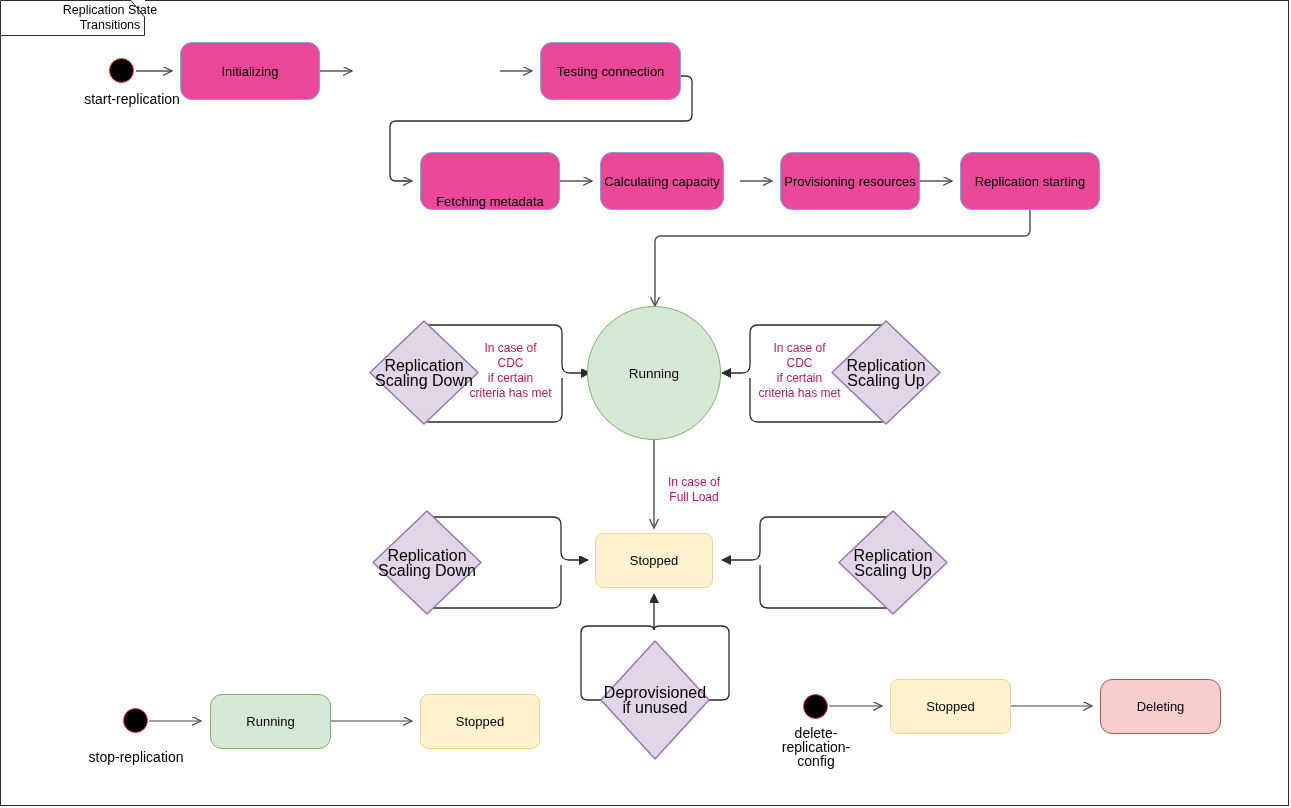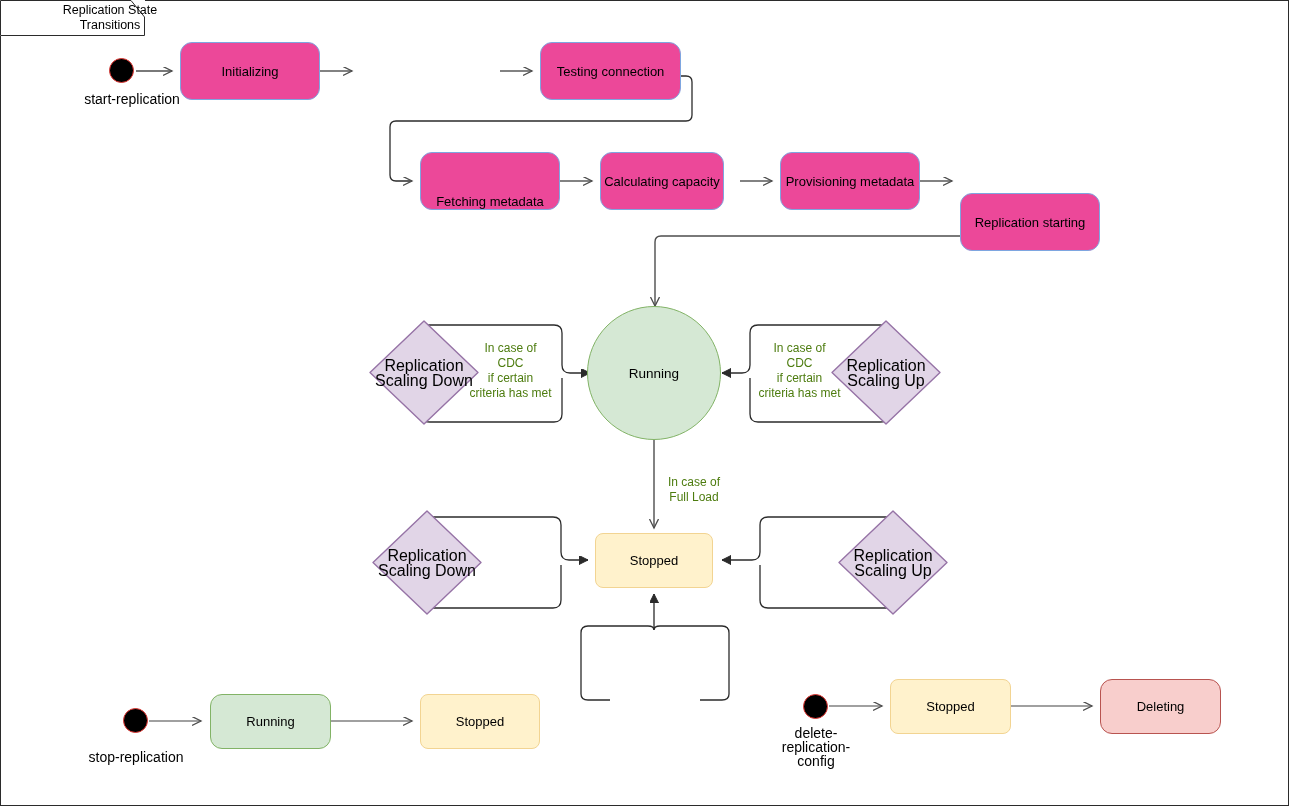--- a/index.html
+++ b/index.html
@@ -132,21 +132,21 @@
     color: #000000;
     white-space: pre-line;
     z-index: 5;
   }
   
   .edge-label {
     position: absolute;
     text-align: center;
     font-size: 12px;
     line-height: 15px;
-    color: #4d7c0f;
+    color: #be185d;
     white-space: pre-line;
     z-index: 5;
     background: transparent;
   }
 </style>
 </head>
 <body>
 
 <div id="canvas">
 
@@ -250,24 +250,24 @@
 
   <div class="node state blue" style="left:420px; top:152px; width:140px; height:58px;align-items:flex-end;">
     <span class="lbl">Fetching metadata</span>
   </div>
 
   <div class="node state blue" style="left:600px; top:152px; width:124px; height:58px;">
     <span class="lbl">Calculating capacity</span>
   </div>
 
   <div class="node state blue" style="left:780px; top:152px; width:140px; height:58px;">
-    <span class="lbl">Provisioning metadata</span>
-  </div>
-
-  <div class="node state blue" style="left:960px; top:152px; width:140px; height:58px;margin-top:41px;">
+    <span class="lbl">Provisioning resources</span>
+  </div>
+
+  <div class="node state blue" style="left:960px; top:152px; width:140px; height:58px;">
     <span class="lbl">Replication starting</span>
   </div>
 
   <div class="node circle" style="left:587px; top:306px; width:134px; height:134px;">
     <span class="lbl">Running</span>
   </div>
 
   <div class="node state yellow2" style="left:595px; top:533px; width:118px; height:55px;">
     <span class="lbl">Stopped</span>
   </div>
@@ -313,20 +313,27 @@
   </div>
 
   <div class="diamond-wrap" style="left:838px; top:510px; width:110px; height:105px;">
     <svg width="110" height="105" viewBox="0 0 110 105">
       <path d="M 55 1 L 109 52.5 L 55 104 L 1 52.5 Z" fill="#e1d5e7" stroke="#9673a6" stroke-width="1.4" stroke-linejoin="round"></path>
     </svg>
     <div class="dlbl">Replication
 Scaling Up</div>
   </div>
 
+  <div class="diamond-wrap" style="left:600px; top:640px; width:110px; height:120px;">
+    <svg width="110" height="120" viewBox="0 0 110 120">
+      <path d="M 55 1 L 109 60 L 55 119 L 1 60 Z" fill="#e1d5e7" stroke="#9673a6" stroke-width="1.4" stroke-linejoin="round"></path>
+    </svg>
+    <div class="dlbl">Deprovisioned
+if unused</div>
+  </div>
 
   <div class="edge-label" style="left:458px; top:341px; width:105px;">In case of
 CDC
 if certain
 criteria has met</div>
 
   <div class="edge-label" style="left:747px; top:341px; width:105px;">In case of
 CDC
 if certain
 criteria has met</div>

